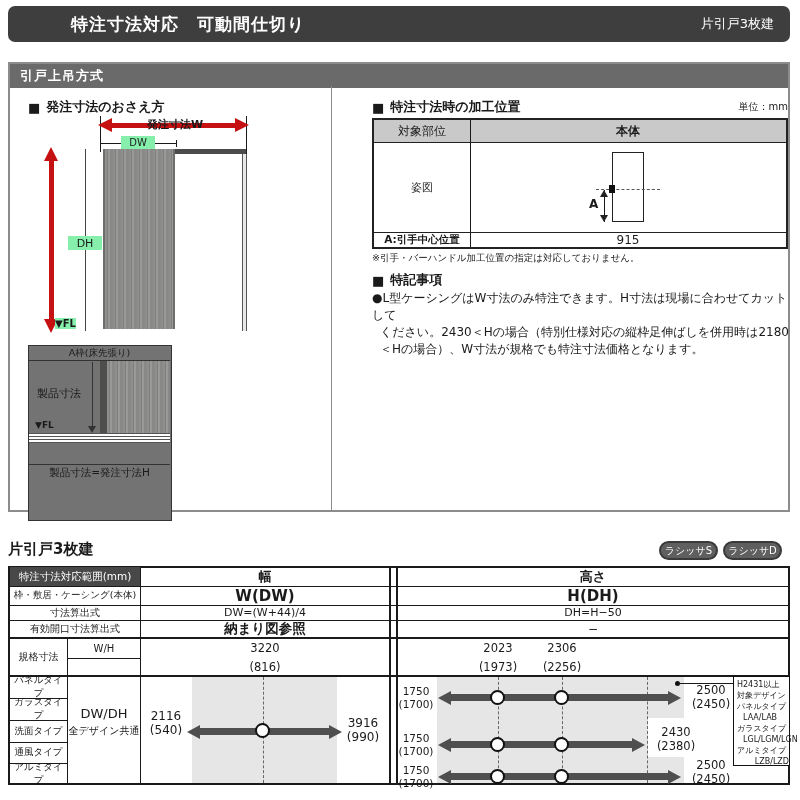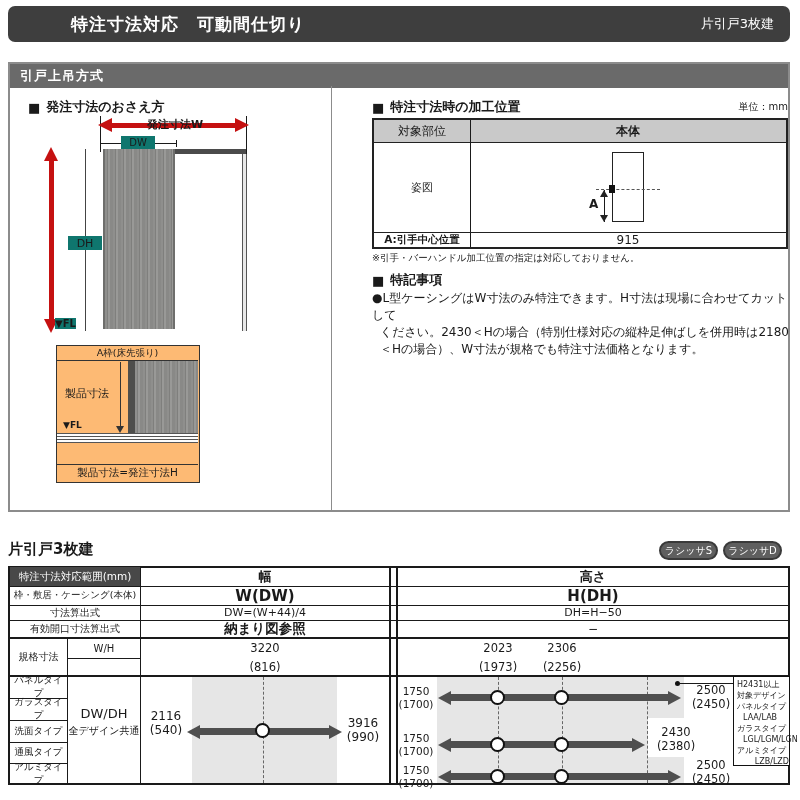--- a/index.html
+++ b/index.html
@@ -33,21 +33,21 @@
   .rarh .hr{width:0;height:0;border-top:7px solid transparent;border-bottom:7px solid transparent;border-left:14px solid #c51111;}
   .rarv{position:absolute;display:flex;flex-direction:column;align-items:center;}
   .rarv .ht{width:0;height:0;border-left:7px solid transparent;border-right:7px solid transparent;border-bottom:14px solid #c51111;}
   .rarv .sv{width:5px;flex:1;background:#c51111;}
   .rarv .hb{width:0;height:0;border-left:7px solid transparent;border-right:7px solid transparent;border-top:14px solid #c51111;}
   .wood{background:repeating-linear-gradient(90deg,#8f8f8d 0px,#8f8f8d 2px,#7f7f7d 2px,#7f7f7d 3px,#999997 3px,#999997 5px,#898987 5px,#898987 8px);}
   .band{position:absolute;background:#e6e6e6;}
   .btn{position:absolute;width:59px;height:19px;background:#5f5f5f;border:2px solid #3a3a3a;border-radius:10px;color:#fff;font-size:10px;display:flex;align-items:center;justify-content:center;box-sizing:border-box;cursor:pointer;}
   .tri-up{position:absolute;width:0;height:0;border-left:4px solid transparent;border-right:4px solid transparent;border-bottom:7px solid #222;}
   .tri-dn{position:absolute;width:0;height:0;border-left:4px solid transparent;border-right:4px solid transparent;border-top:7px solid #222;}
-  .whitebg{background:#0f766e;}
+  .whitebg{background:#86efac;}
 </style>
 </head>
 <body>
 
 <div id="page">
 
   <div class="topbar">
     <span class="t">特注寸法対応　可動間仕切り</span>
     <span class="r">片引戸3枚建</span>
   </div>
@@ -84,21 +84,21 @@
   <div class="line" style="left:85px;top:149px;width:1px;height:182px;background:#444;"></div>
 
   <div class="rarv" style="left:44px;top:147px;width:14px;height:186px;">
     <span class="ht"></span>
       <span class="sv"></span>
       <span class="hb"></span>
   </div>
   <div class="cell whitebg" style="left:68px;top:236px;width:34px;height:14px;font-size:11px;">DH</div>
   <div class="abs whitebg" style="left:55px;top:318px;font-size:10px;font-weight:bold;">▼FL</div>
 
-  <div class="abs" style="left:28px;top:345px;width:144px;height:138px;border:1.5px solid #333;box-sizing:border-box;background:#fdba74;margin-left:28px;">
+  <div class="abs" style="left:28px;top:345px;width:144px;height:176px;border:1.5px solid #333;box-sizing:border-box;background:#737373;">
     <div class="cell" style="left:0;top:0;width:141px;height:15px;border-bottom:1px solid #333;font-size:9.5px;">A枠(床先張り)</div>
     <div class="abs" style="left:71px;top:15px;width:7px;height:73px;background:#4e4e4c;"></div>
     <div class="abs wood" style="left:78px;top:15px;width:63px;height:73px;"></div>
     <div class="line" style="left:63px;top:16px;width:1px;height:66px;background:#333;"></div>
     <div class="tri-dn" style="left:59px;top:80px;border-top-color:#333;"></div>
     <div class="abs" style="left:8px;top:40px;font-size:11px;">製品寸法</div>
     <div class="abs" style="left:6px;top:74px;font-size:9px;font-weight:bold;">▼FL</div>
     <div class="abs" style="left:0;top:87px;width:141px;height:10px;background:repeating-linear-gradient(180deg,#555 0px,#555 1px,#fdfdfd 1px,#fdfdfd 3px);"></div>
     <div class="cell" style="left:0;top:118px;width:141px;height:17px;border-top:1px solid #333;font-size:10.5px;">製品寸法=発注寸法H</div>
   </div>

